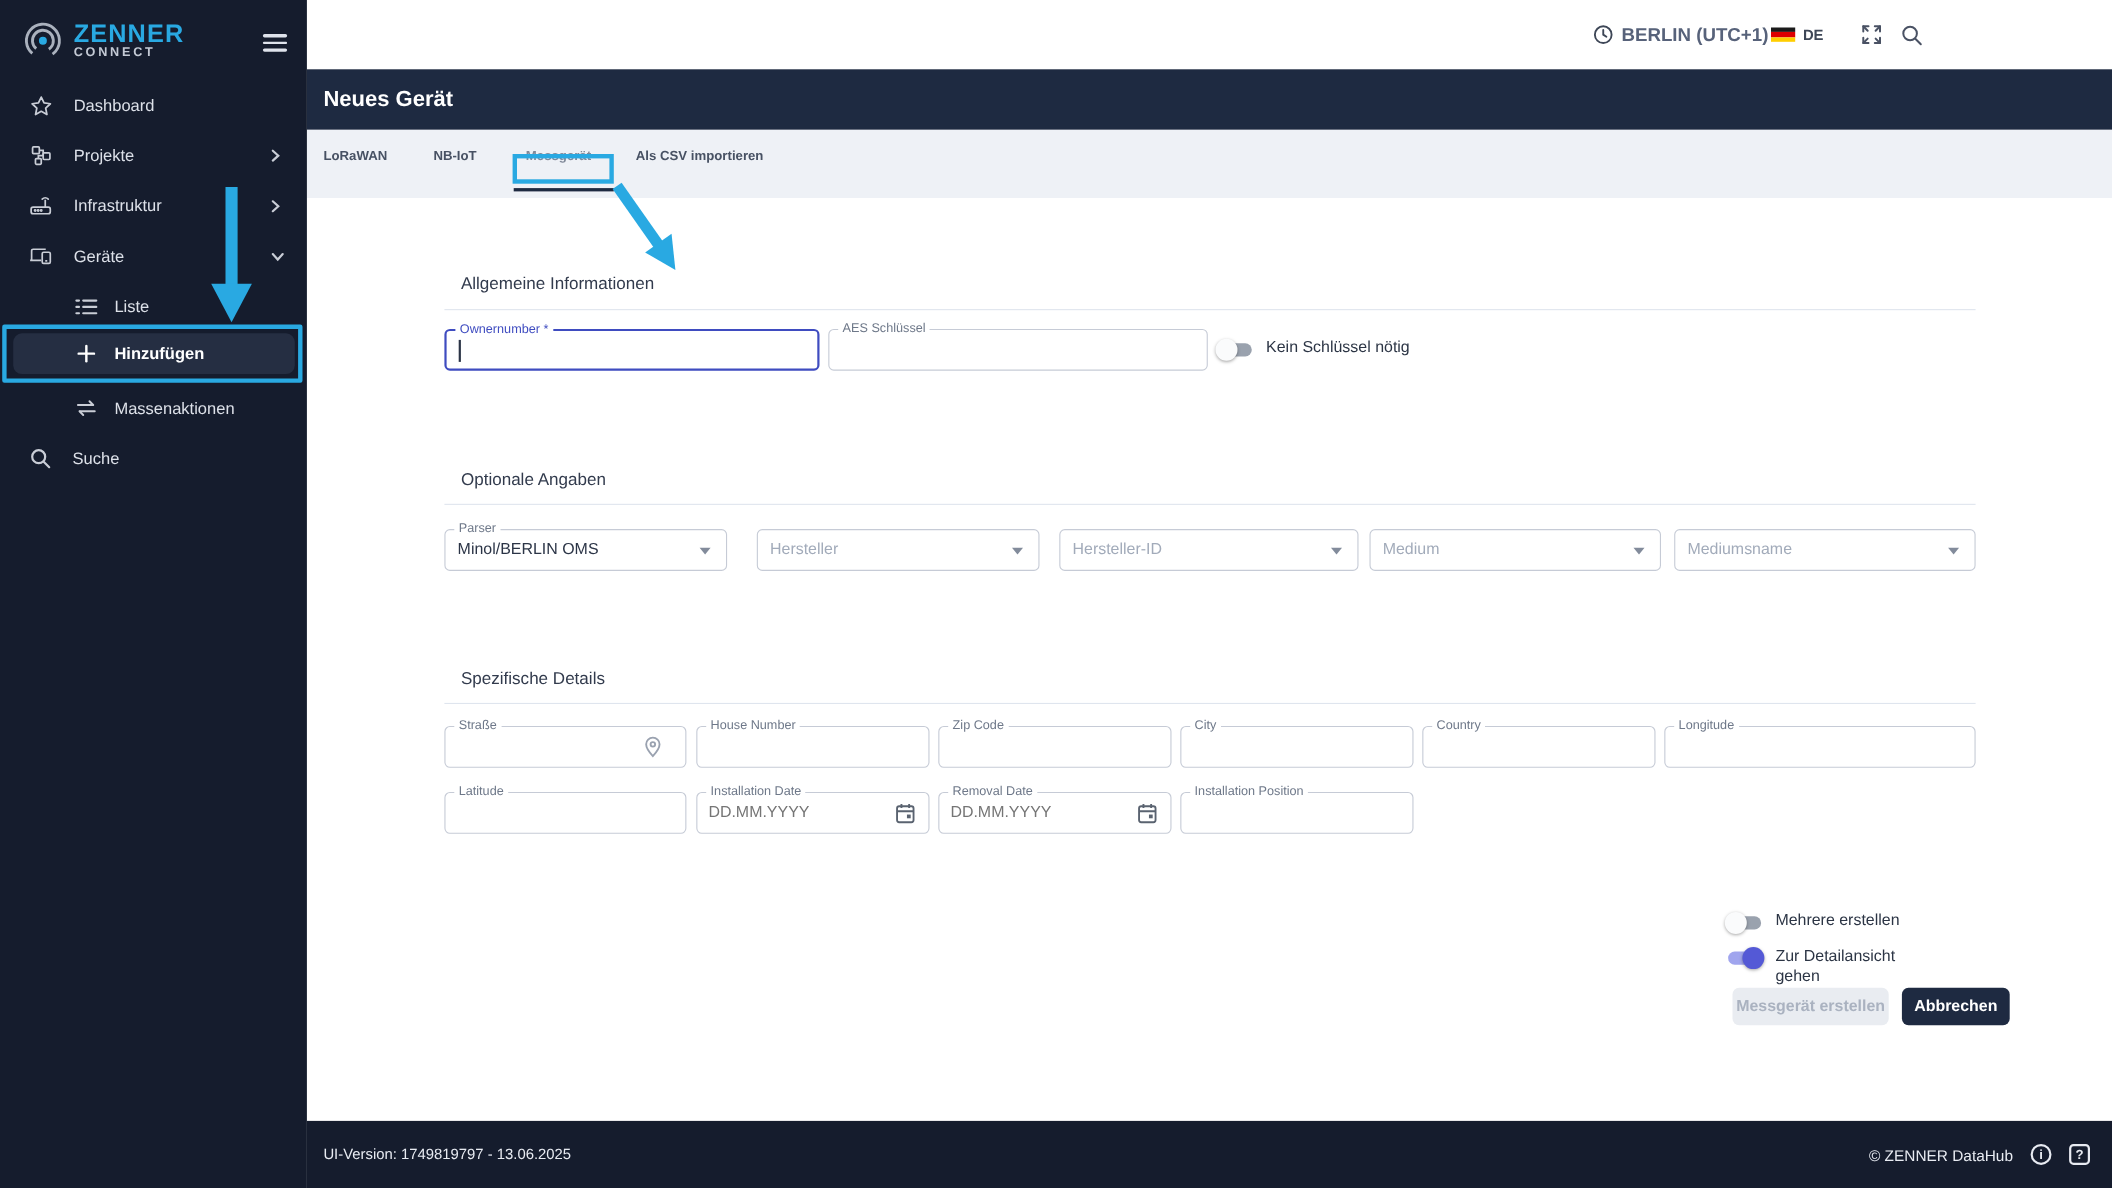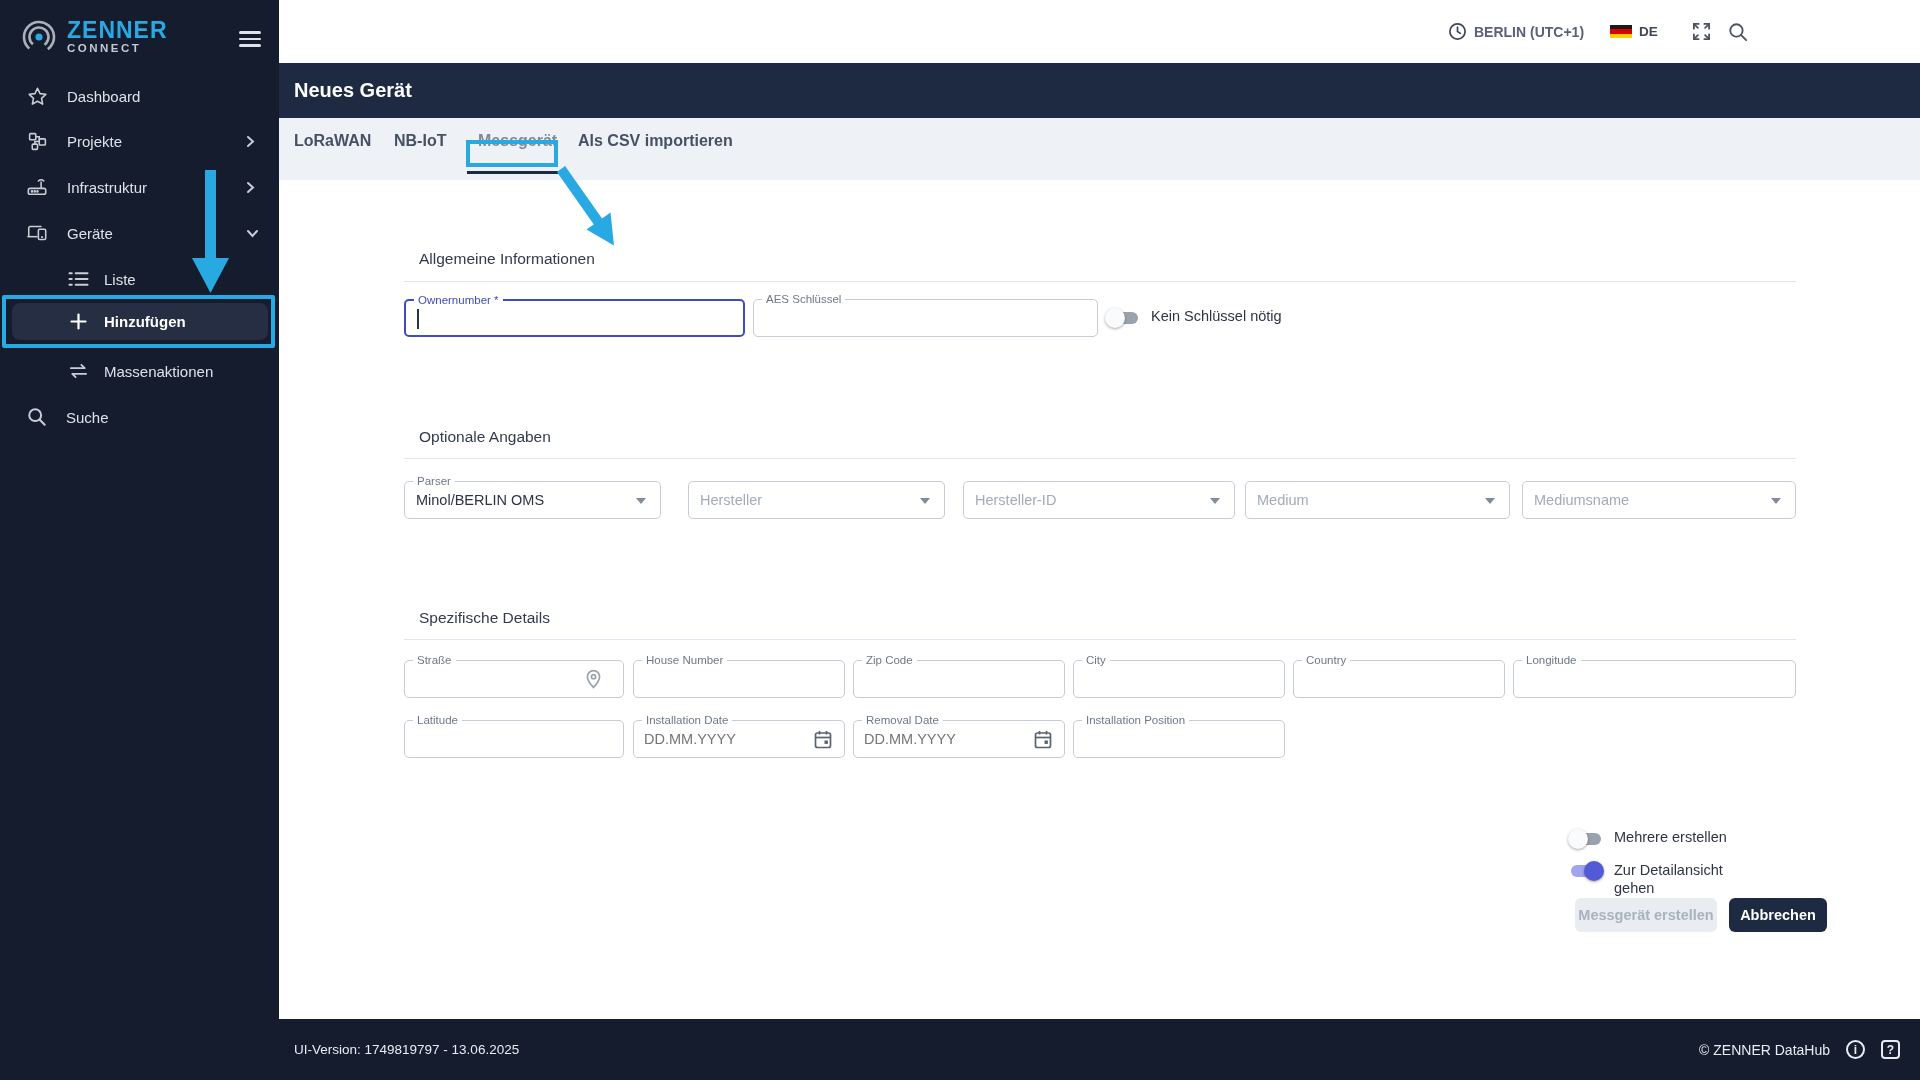--- a/index.html
+++ b/index.html
@@ -22,32 +22,32 @@
   .nav-item.child .nicon { left:67px; }
   .nav-item .nlabel { position:absolute; left:67px; white-space:nowrap; }
   .nav-item.child .nlabel { left:104px; }
   .nav-item .chev { position:absolute; left:246px; }
   .nav-hl-bg { position:absolute; left:12px; top:303px; width:256px; height:37px; background:#252e42; border-radius:8px; }
 
   svg.ico { display:block; }
 
   
   .topbar { position:absolute; left:279px; top:0; width:1641px; height:63px; background:#ffffff; }
-  .tz-chip { position:absolute; left:1448px; top:0; height:63px; display:flex; align-items:center; gap:7px; color:#57627a; font-size:14px; font-weight:bold; cursor:pointer; }
+  .tz-chip { position:absolute; left:1448px; top:0; height:63px; display:flex; align-items:center; gap:7px; color:#57627a; font-size:17px; font-weight:bold; cursor:pointer; }
   .lang-chip { position:absolute; left:1610px; top:0; height:63px; display:flex; align-items:center; gap:7px; cursor:pointer; }
   .flag { width:22px; height:14px; display:block; }
   .flag div { height:33.3%; }
   .lang-code { color:#3e4757; font-size:13.5px; font-weight:bold; }
   .tb-icon { position:absolute; top:0; height:63px; display:flex; align-items:center; cursor:pointer; }
 
   
   .page-header { position:absolute; left:279px; top:63px; width:1641px; height:55px; background:#1e2a41; display:flex; align-items:center; }
   .page-title { color:#fff; font-size:20px; font-weight:600; margin-left:15px; }
   .tabbar { position:absolute; left:279px; top:118px; width:1641px; height:62px; background:#eef1f6; }
-  .tab { position:absolute; top:0; height:46px; display:flex; align-items:center; font-size:16px; font-weight:600; color:#475163; cursor:pointer; white-space:nowrap; }
+  .tab { position:absolute; top:0; height:46px; display:flex; align-items:center; font-size:12px; font-weight:600; color:#475163; cursor:pointer; white-space:nowrap; }
   .tab.active { color:#808999; }
   .tab-underline { position:absolute; left:188px; top:53px; width:91px; height:3px; background:#1e2a41; }
 
   
   .content { position:absolute; left:279px; top:180px; width:1641px; height:839px; background:#fff; }
   .sec-title { position:absolute; color:#323b4d; font-size:15.5px; font-weight:500; }
   .sec-divider { position:absolute; left:125px; width:1392px; height:1px; background:#dfe5ee; }
 
   .mfield { position:absolute; height:38px; border:1px solid #c6cbd6; border-radius:5px; background:#fff; }
   .mfield .mlabel { position:absolute; top:-7px; left:8px; background:#fff; padding:0 4px; font-size:11.5px; color:#6e7889; white-space:nowrap; }

